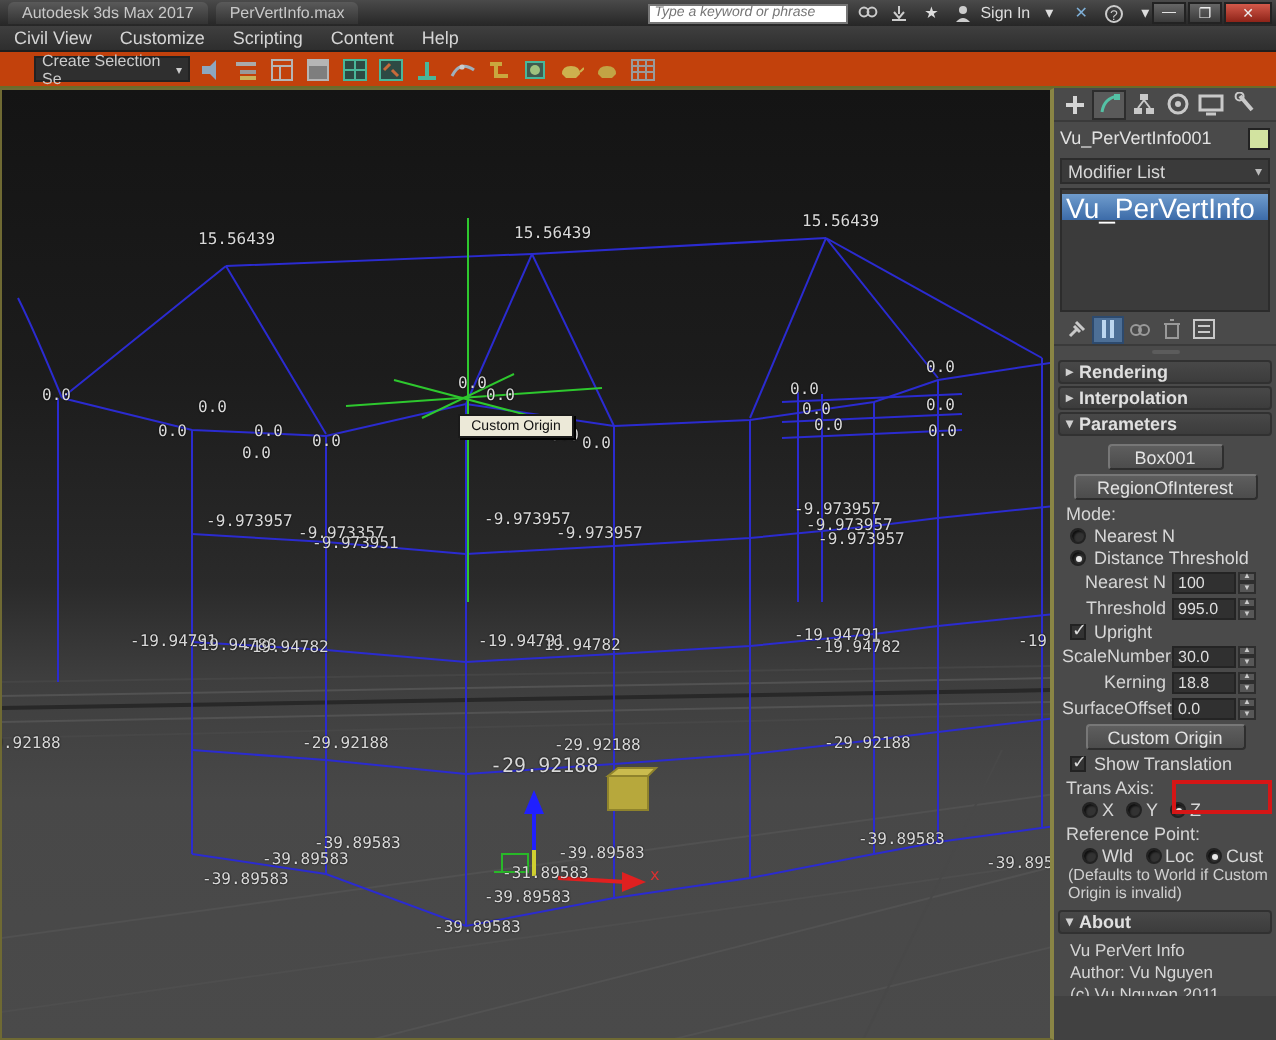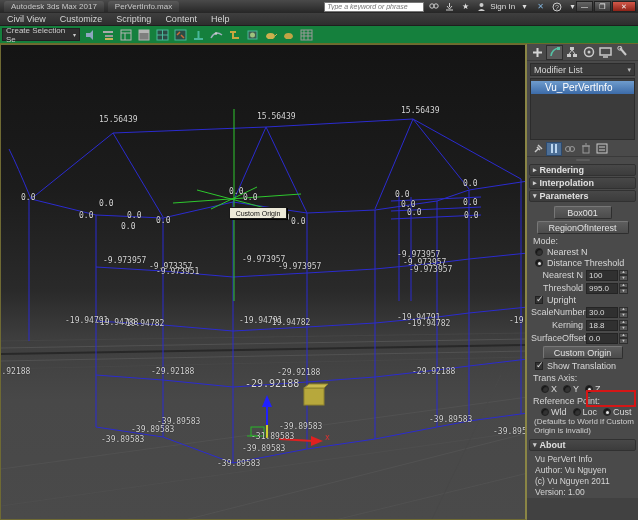--- a/index.html
+++ b/index.html
@@ -27,21 +27,21 @@
   #win-controls { position:absolute; right:2px; top:1px; display:flex; }
 
   
   #menubar { position:absolute; left:0; top:13px; width:638px; height:13px;
     background:linear-gradient(#3f3f3f,#2e2e2e); display:flex; align-items:center;
     font-size:9px; color:#d5d5d5; border-bottom:1px solid #1e1e1e; }
   .menu-item { padding:0 7px; }
 
   
   #toolbar { position:absolute; left:0; top:26px; width:638px; height:18px;
-    background:#15803d; display:flex; align-items:center; border-bottom:1px solid #6b6b2a; }
+    background:#c2410c; display:flex; align-items:center; border-bottom:1px solid #6b6b2a;padding-left:15px; }
   #sel-set-combo { width:78px; height:13px; margin-left:2px; background:#2f2f2f;
     border:1px solid #222; color:#ccc; font-size:8px; display:flex; align-items:center;
     padding:0 3px; justify-content:space-between; }
   .tool-ico { width:16px; height:15px; margin-left:2px; display:flex; align-items:center;
     justify-content:center; border:1px solid transparent; }
   .tool-ico svg { display:block; }
 
   
   #viewport { position:absolute; left:0; top:44px; width:527px; height:476px;
     overflow:hidden; border:1px solid #6f6a33; border-right:2px solid #8a8545;
@@ -63,21 +63,21 @@
   .ptab { width:17px; height:15px; display:flex; align-items:center; justify-content:center; }
   .ptab.active { background:#5a5a5a; border:1px solid #2d2d2d; }
   #name-row { display:flex; align-items:center; height:16px; padding:0 3px; }
   #obj-name { flex:1; font-size:9px; color:#e2e2e2; }
   #color-swatch { width:11px; height:11px; background:#d2e3a0; border:1px solid #222; }
   #mod-list-row { margin:2px 3px; height:13px; background:#3a3a3a; border:1px solid #2c2c2c;
     display:flex; align-items:center; justify-content:space-between; padding:0 3px; font-size:9px; }
   #mod-list-row .arr { font-size:7px; color:#bbb; }
   #stack-box { margin:1px 3px; height:62px; background:#3b3b3b; border:1px solid #2c2c2c; }
   #stack-sel { margin-top:2px; height:13px; background:linear-gradient(#6f9ccd,#3c6ba8);
-    color:#fff; display:flex; align-items:center; padding-left:14px; font-size:10px; }
+    color:#fff; display:flex; align-items:center; padding-left:2px; font-size:14px; }
   #stack-tools { display:flex; align-items:center; height:16px; padding:0 3px;
     border-bottom:1px solid #3a3a3a; }
   .stk-ico { width:16px; height:14px; display:flex; align-items:center; justify-content:center; }
   .stk-ico.active { background:#4d6f96; border:1px solid #2d4a6e; }
   #splitter { height:6px; display:flex; align-items:center; justify-content:center; }
   #splitter .grip { width:14px; height:2px; background:#5c5c5c; border-radius:1px; }
 
   .rollout { margin:1px 2px 0 2px; }
   .ro-head { height:12px; background:linear-gradient(#484848,#3c3c3c); border:1px solid #313131;
     border-radius:2px; display:flex; align-items:center; font-weight:bold; font-size:9px;
@@ -400,20 +400,24 @@
           </svg>
       </span>
       <span class="ptab">
         <svg width="12" height="12">
             <path d="M3 2 L9 9" stroke="#c9c9c9" stroke-width="2"></path>
             <circle cx="2.8" cy="2.2" r="2" fill="none" stroke="#c9c9c9"></circle>
           </svg>
       </span>
     </div>
 
+    <div id="name-row">
+      <span id="obj-name">Vu_PerVertInfo001</span>
+      <span id="color-swatch"></span>
+    </div>
 
     <div id="mod-list-row">
       <span>Modifier List</span>
       <span class="arr">▾</span>
     </div>
 
     <div id="stack-box">
       <div id="stack-sel">Vu_PerVertInfo</div>
     </div>
 

